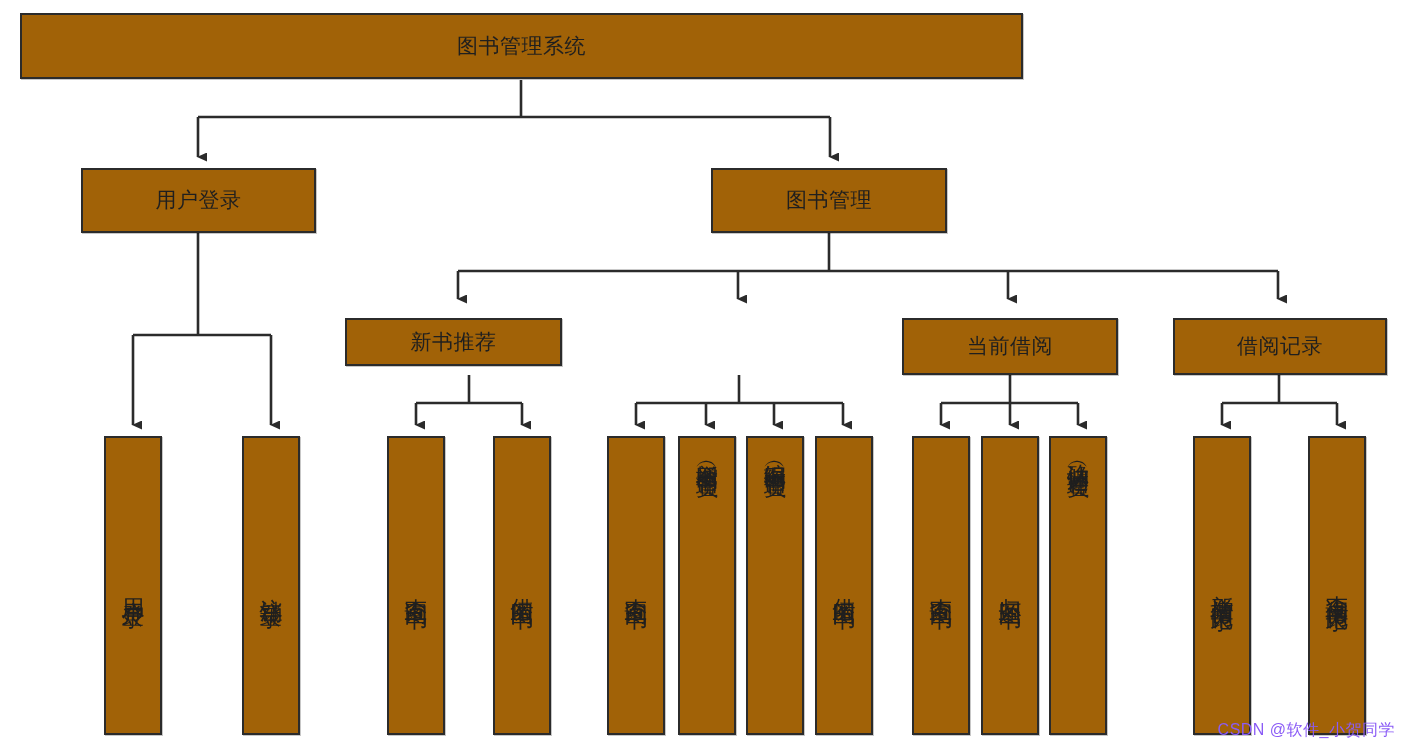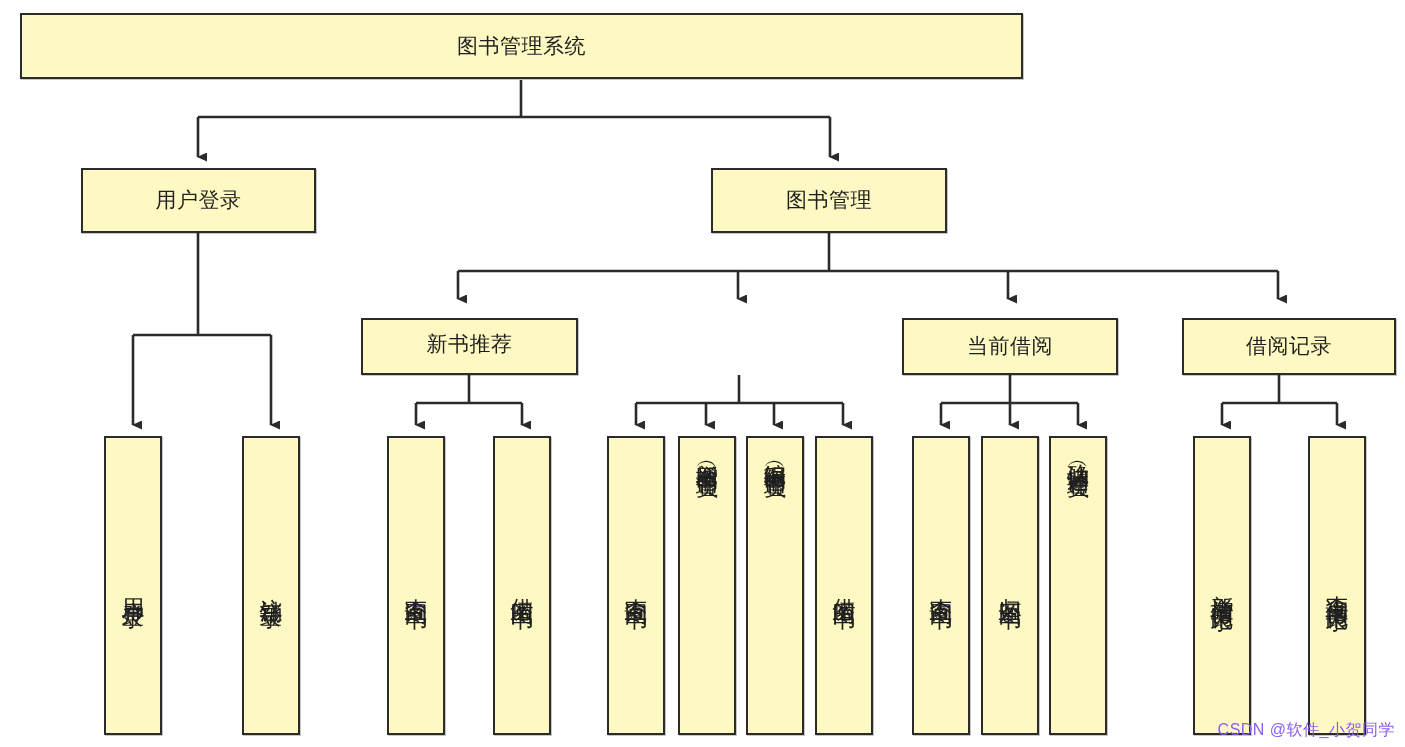--- a/index.html
+++ b/index.html
@@ -23,21 +23,21 @@
     position: absolute;
     left: 0;
     top: 0;
     width: 1405px;
     height: 747px;
     pointer-events: none;
   }
   .node {
     position: absolute;
     box-sizing: border-box;
-    background: #fef9c3;
+    background: #a16207;
     border: 2px solid #2b2b2b;
     display: flex;
     align-items: center;
     justify-content: center;
     box-shadow: 1px 1px 0 rgba(0,0,0,0.22);
   }
   .node .label {
     color: #1f1f1f;
     line-height: 1.18;
     white-space: nowrap;
@@ -135,27 +135,27 @@
     <span class="label">图书管理系统</span>
   </div>
 
   <div class="node horizontal" style="left:81px; top:168px; width:235px; height:65px;">
     <span class="label">用户登录</span>
   </div>
   <div class="node horizontal" style="left:711px; top:168px; width:236px; height:65px;">
     <span class="label">图书管理</span>
   </div>
 
-  <div class="node horizontal" style="left:361px; top:318px; width:217px; height:57px;font-family:Liberation Mono, monospace;">
+  <div class="node horizontal" style="left:345px; top:318px; width:217px; height:48px;">
     <span class="label">新书推荐</span>
   </div>
   <div class="node horizontal" style="left:902px; top:318px; width:216px; height:57px;justify-content:center;">
     <span class="label">当前借阅</span>
   </div>
-  <div class="node horizontal" style="left:1173px; top:318px; width:214px; height:57px;margin-left:9px;">
+  <div class="node horizontal" style="left:1173px; top:318px; width:214px; height:57px;">
     <span class="label">借阅记录</span>
   </div>
 
   <div class="node vertical centered" style="left:104px; top:436px; width:58px; height:299px;">
     <span class="label">用户登录</span>
   </div>
   <div class="node vertical centered" style="left:242px; top:436px; width:58px; height:299px;">
     <span class="label">注销登录</span>
   </div>
 

